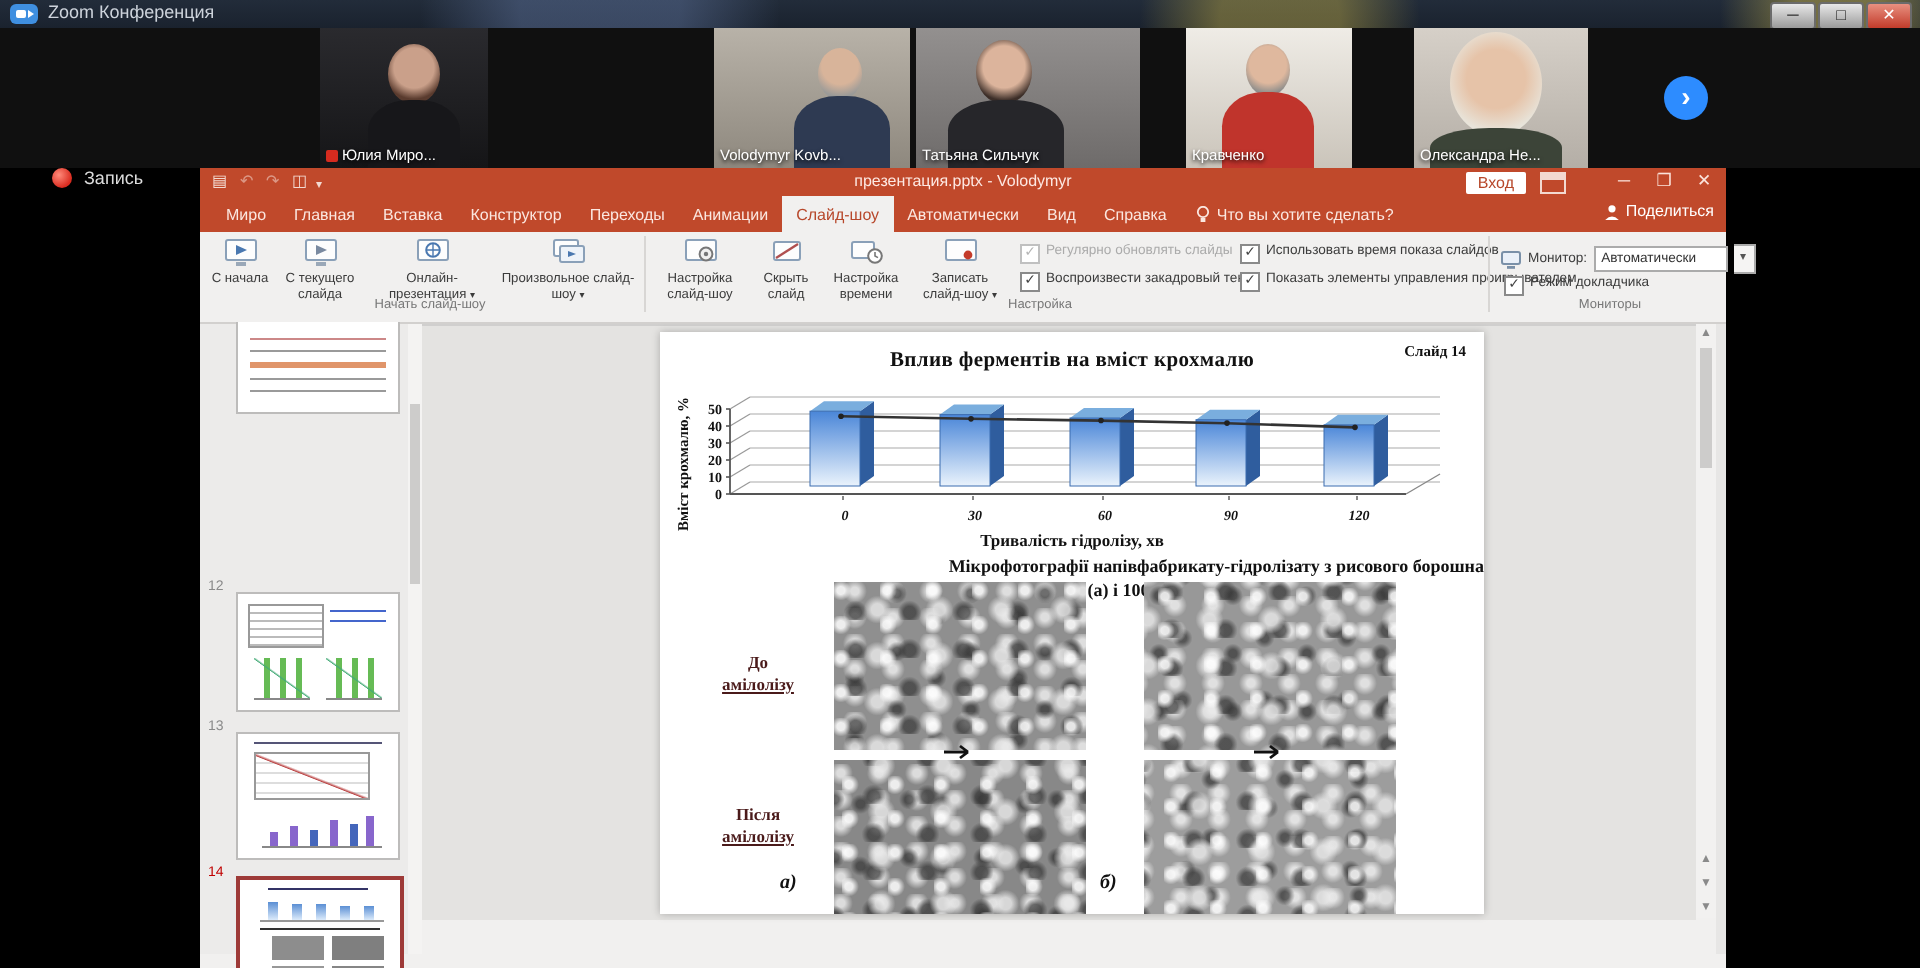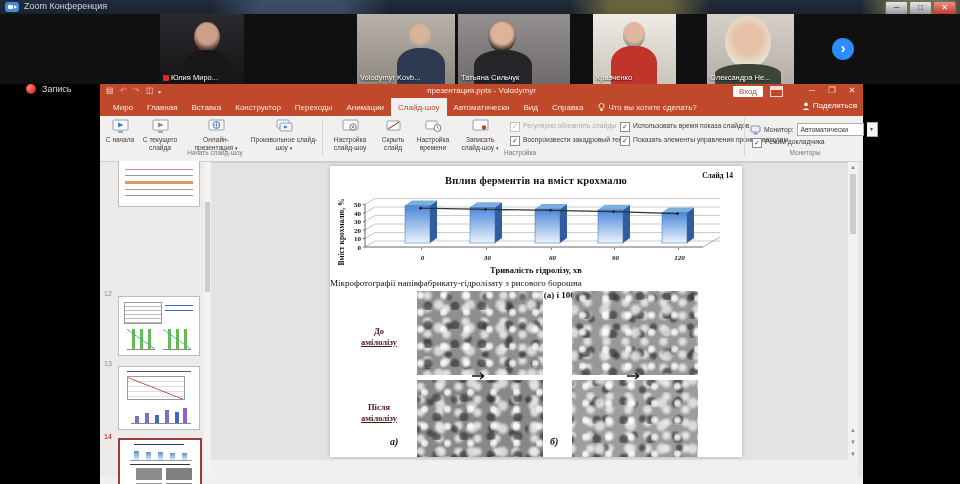--- a/index.html
+++ b/index.html
@@ -78,21 +78,21 @@
   #ppt-right-edge{left:758px;top:78px;width:5px;height:315px;background:#e7e6e5;}
 
   
   #slide{left:330px;top:166px;width:412px;height:291px;background:#fff;box-shadow:0 0 4px rgba(0,0,0,.25);
          font-family:"Liberation Serif",serif;color:#111;}
   #slide-badge{right:9px;top:5px;font-size:7.5px;font-weight:bold;}
   #chart-title{left:0;top:9px;width:100%;text-align:center;font-size:10.5px;font-weight:bold;letter-spacing:.2px;}
   #chart-ylabel{left:6px;top:26px;width:10px;height:80px;font-size:7.5px;font-weight:bold;
      transform:rotate(-90deg);transform-origin:center;white-space:nowrap;display:flex;align-items:center;justify-content:center;}
   #chart-xlabel{left:0;top:99px;width:412px;text-align:center;font-size:8.5px;font-weight:bold;}
-  #micro-title-1{left:0;top:112px;width:100%;text-align:left;font-size:9px;font-weight:normal;}
+  #micro-title-1{left:0;top:112px;width:100%;text-align:right;font-size:9px;font-weight:bold;}
   #micro-title-2{left:0;top:124px;width:100%;text-align:center;font-size:9px;font-weight:bold;}
   .row-label{position:absolute;left:12px;width:74px;text-align:center;font-size:8.5px;font-weight:bold;color:#4a1a1a;line-height:1.25;}
   .row-label .u{text-decoration:underline;}
   .fig-label{position:absolute;font-size:10px;font-weight:bold;font-style:italic;}
   .micro{position:absolute;width:126px;background-color:#8f8f8f;
     background-image:
       radial-gradient(circle at 15% 25%, rgba(255,255,255,.85) 0 2px, transparent 5px),
       radial-gradient(circle at 70% 60%, rgba(235,235,235,.8) 0 3px, transparent 7px),
       radial-gradient(circle at 40% 80%, rgba(55,55,55,.7) 0 3px, transparent 6px),
       radial-gradient(circle at 85% 20%, rgba(35,35,35,.6) 0 2px, transparent 5px),

